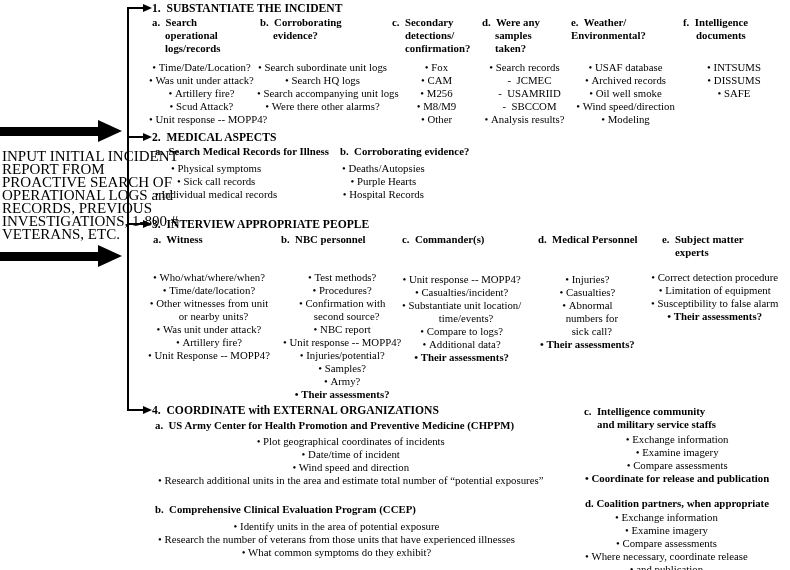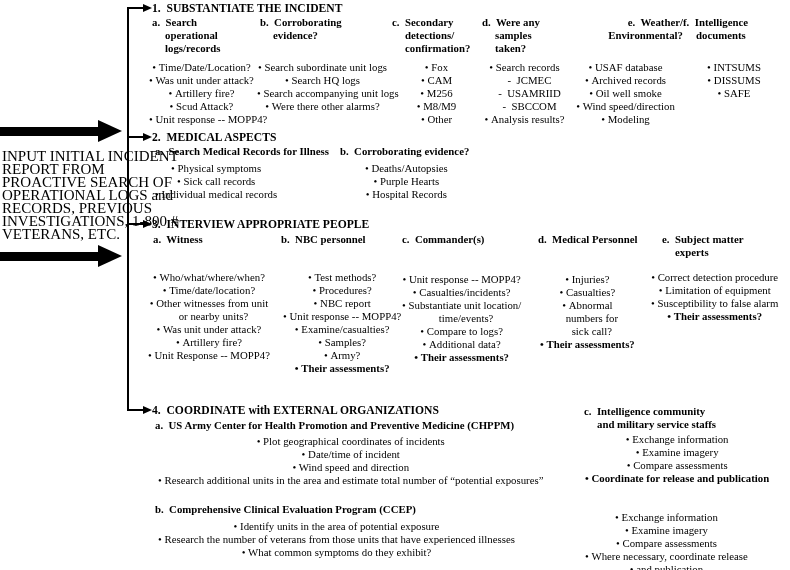--- a/index.html
+++ b/index.html
@@ -11,21 +11,21 @@
   .abs { position:absolute; }
 
   
   .sec-title { font-weight:bold; font-size:11.6px; white-space:pre; }
 
   
   .colhead {
     font-weight:bold; white-space:pre;
     padding-left:13px; text-indent:-13px;
   }
-  .colhead.flush { padding-left:0; text-indent:0;text-align:right; }
+  .colhead.flush { padding-left:0; text-indent:0; }
 
   
   ul.blt { list-style:none; margin:0; padding:0;text-align:center; }
   ul.blt li {
     white-space:pre;
     padding-left:9px; text-indent:-9px;
   }
   ul.blt li::before { content:"\2022\00a0"; }
   ul.blt li.dash { padding-left:19px; text-indent:-9px; }
   ul.blt li.dash::before { content:"-\00a0\00a0"; }
@@ -161,21 +161,21 @@
   </div>
 
   <div class="abs sec-title" style="left:152px; top:131px">2.  MEDICAL ASPECTS</div>
   <div class="abs colhead" style="left:155px; top:145px">a.  Search Medical Records for Illness</div>
   <div class="abs colhead" style="left:340px; top:145px">b.  Corroborating evidence?</div>
   <ul class="abs blt" style="left:155px; top:162px">
       <li>Physical symptoms</li>
       <li>Sick call records</li>
       <li>Individual medical records</li>
     </ul>
-  <ul class="abs blt" style="left:365px; top:162px">
+  <ul class="abs blt" style="left:342px; top:162px">
       <li>Deaths/Autopsies</li>
       <li>Purple Hearts</li>
       <li>Hospital Records</li>
     </ul>
 
   <div class="abs sec-title" style="left:152px; top:218px">3.  INTERVIEW APPROPRIATE PEOPLE</div>
   <div class="abs colhead" style="left:153px; top:233px">a.  Witness</div>
   <div class="abs colhead" style="left:281px; top:233px">b.  NBC personnel</div>
   <div class="abs colhead" style="left:402px; top:233px">c.  Commander(s)</div>
   <div class="abs colhead" style="left:538px; top:233px">d.  Medical Personnel</div>
@@ -186,30 +186,32 @@
       <li>Time/date/location?</li>
       <li>Other witnesses from unit
 or nearby units?</li>
       <li>Was unit under attack?</li>
       <li>Artillery fire?</li>
       <li>Unit Response -- MOPP4?</li>
     </ul>
   <ul class="abs blt" style="left:283px; top:271px">
       <li>Test methods?</li>
       <li>Procedures?</li>
+      <li>Confirmation with
+second source?</li>
       <li>NBC report</li>
       <li>Unit response -- MOPP4?</li>
-      <li>Examine/casualties?</li>
+      <li>Injuries/potential?</li>
       <li>Samples?</li>
       <li>Army?</li>
       <li class="b">Their assessments?</li>
     </ul>
   <ul class="abs blt" style="left:402px; top:273px">
       <li>Unit response -- MOPP4?</li>
-      <li>Casualties/incidents?</li>
+      <li>Casualties/incident?</li>
       <li>Substantiate unit location/
 time/events?</li>
       <li>Compare to logs?</li>
       <li>Additional data?</li>
       <li class="b">Their assessments?</li>
     </ul>
   <ul class="abs blt" style="left:540px; top:273px">
       <li>Injuries?</li>
       <li>Casualties?</li>
       <li>Abnormal
@@ -239,20 +241,21 @@
       <li>What common symptoms do they exhibit?</li>
     </ul>
   <div class="abs colhead" style="left:584px; top:405px">c.  Intelligence community
 and military service staffs</div>
   <ul class="abs blt" style="left:585px; top:433px">
       <li>Exchange information</li>
       <li>Examine imagery</li>
       <li>Compare assessments</li>
       <li class="b">Coordinate for release and publication</li>
     </ul>
+  <div class="abs colhead" style="left:585px; top:497px">d. Coalition partners, when appropriate</div>
   <ul class="abs blt" style="left:585px; top:511px">
       <li>Exchange information</li>
       <li>Examine imagery</li>
       <li>Compare assessments</li>
       <li>Where necessary, coordinate release</li>
       <li>and publication</li>
     </ul>
 
 </div>
 

